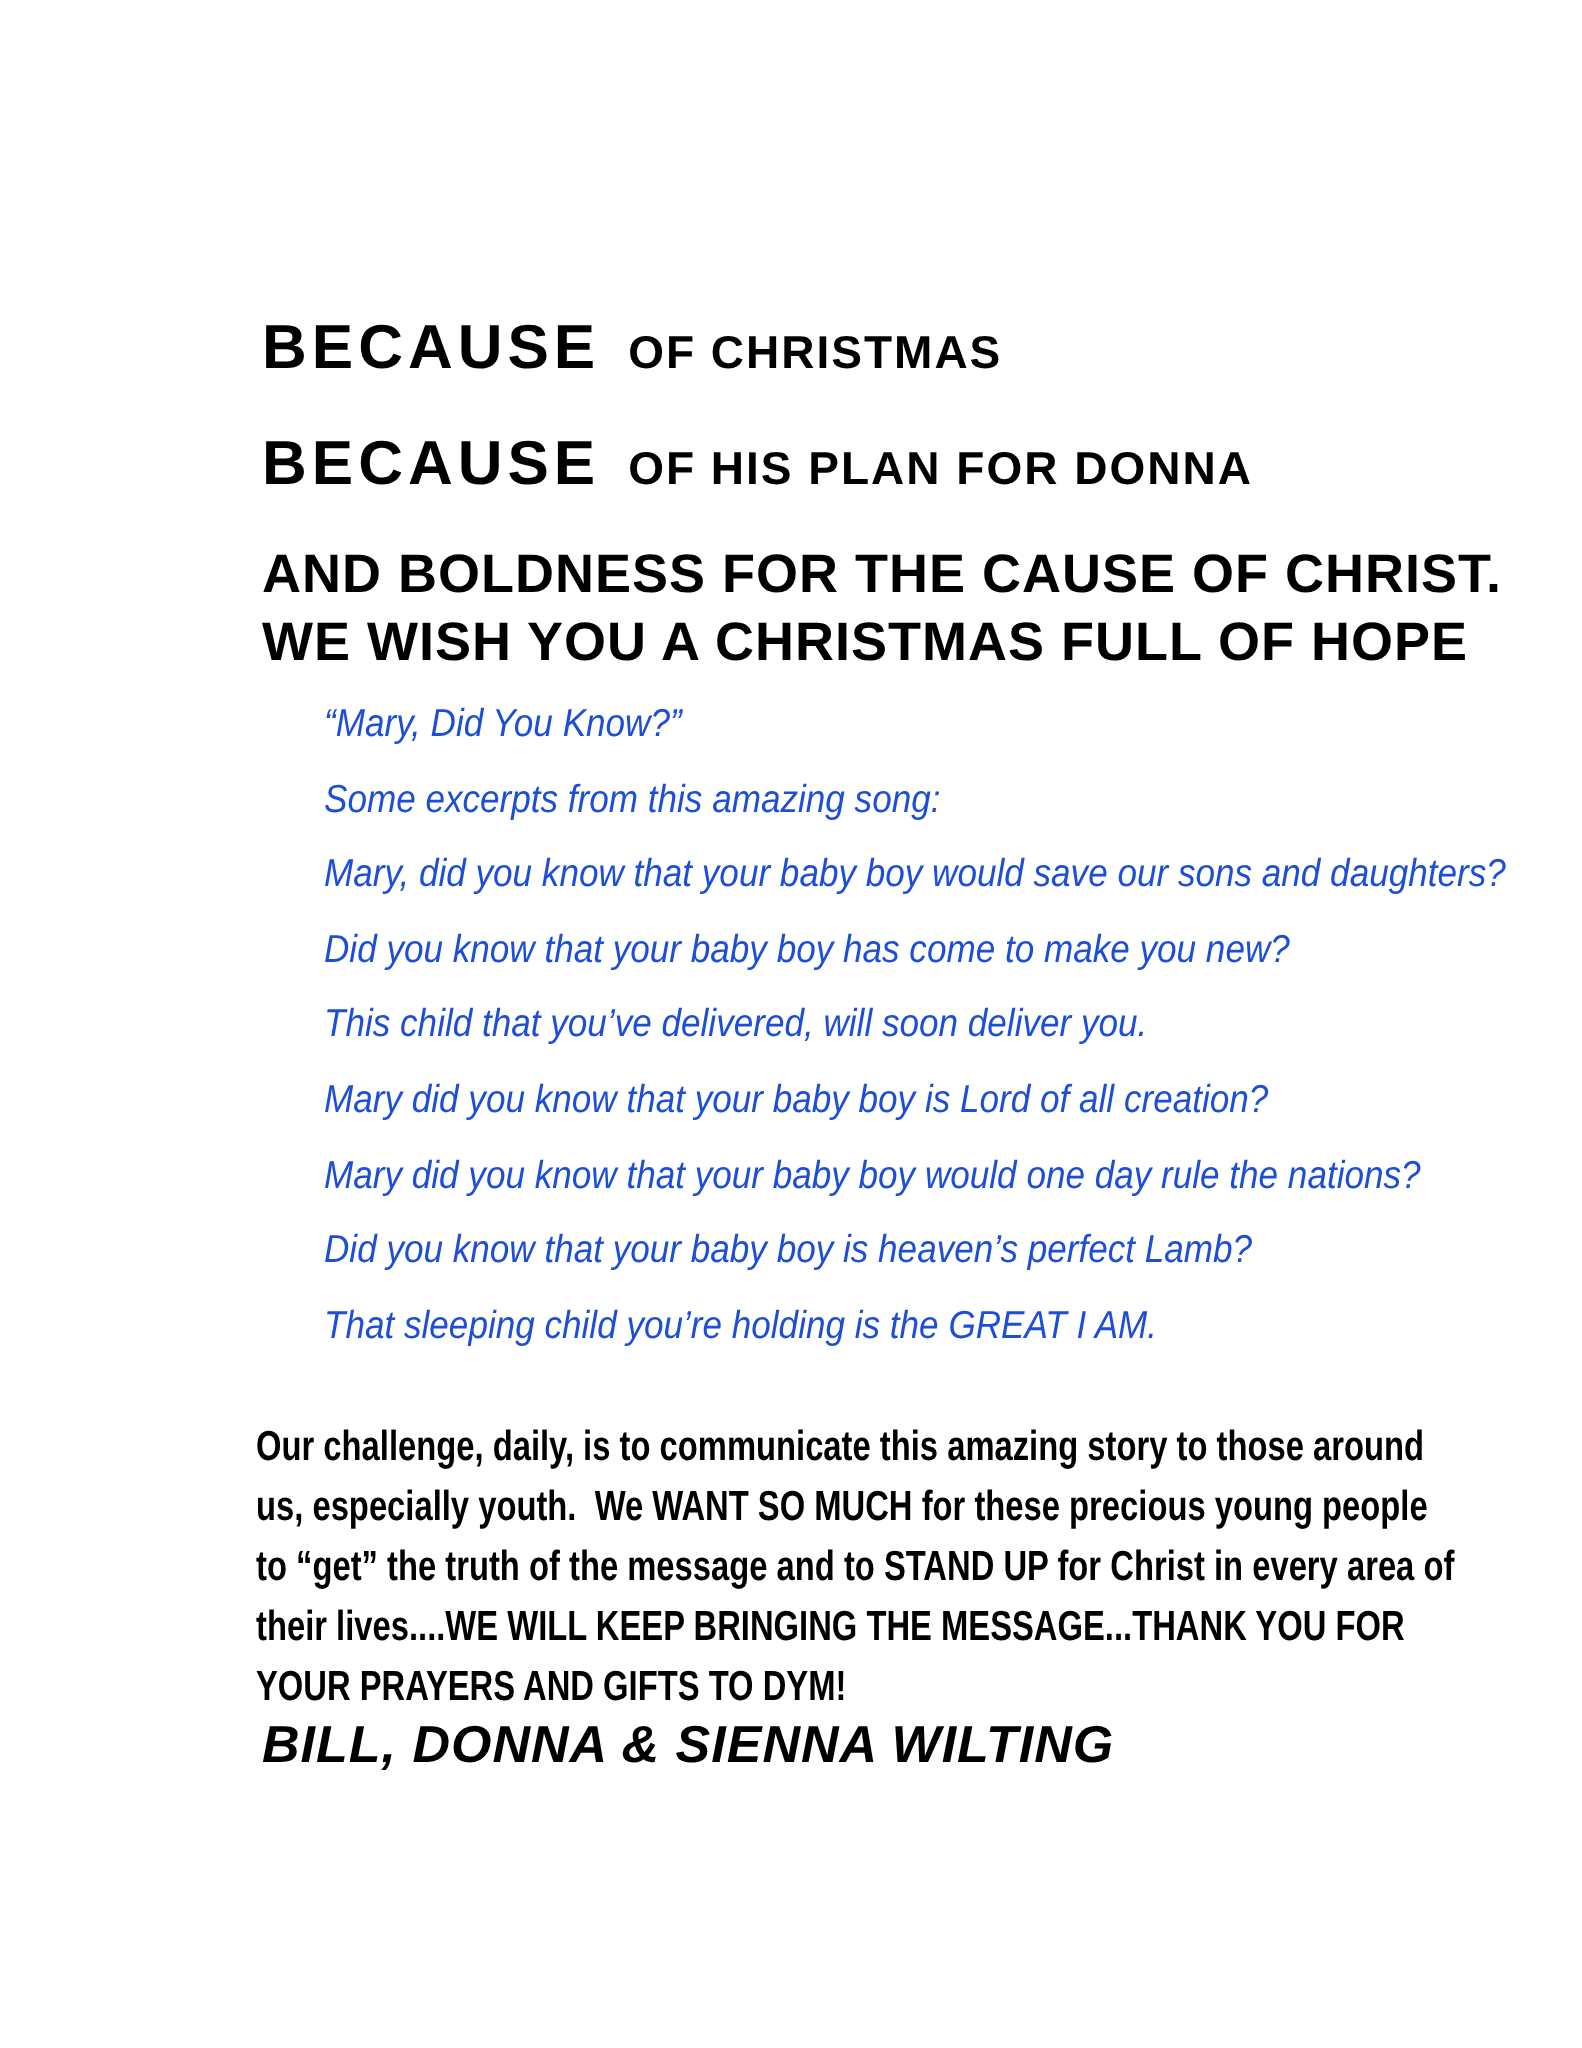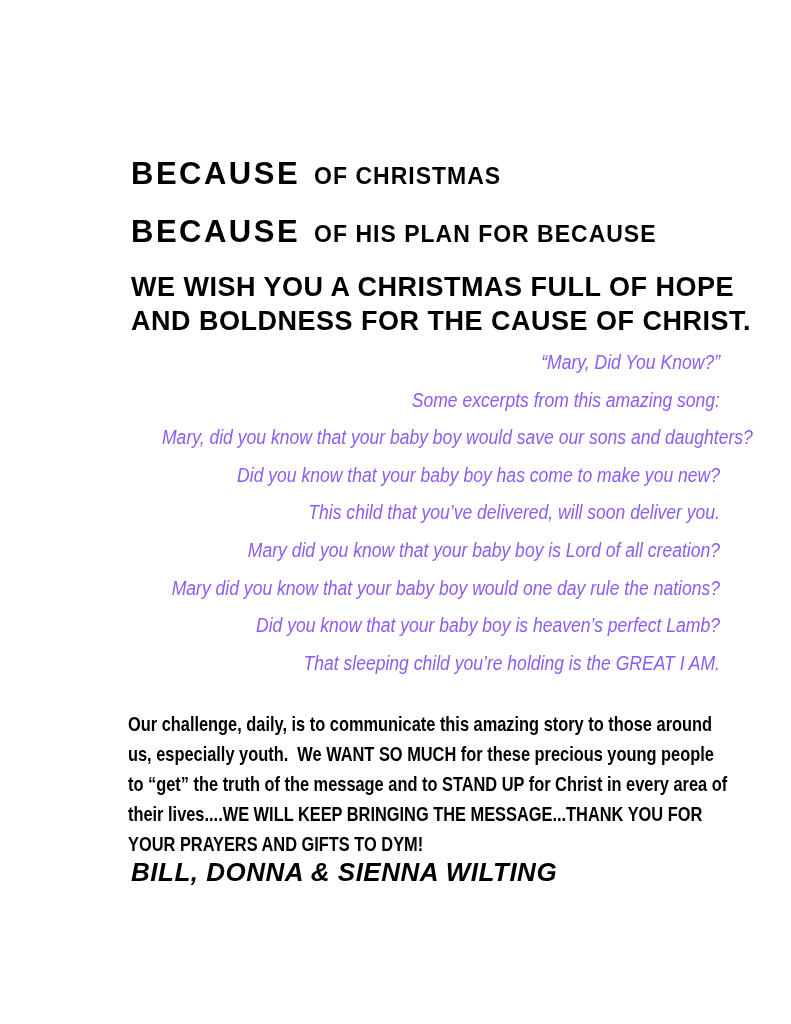--- a/index.html
+++ b/index.html
@@ -47,25 +47,25 @@
     line-height: 34px;
     letter-spacing: 0.5px;
     white-space: nowrap;
   }
   
   .song-block {
     position: absolute;
     left: 100px;
     top: 344px;
     width: 620px;
-    text-align: right;
+    text-align: left;
     font-style: italic;
     font-size: 19.5px;
     line-height: 37.6px;
-    color: #8b5cf6;
+    color: #1d4ed8;
   }
   .song-line {
     white-space: nowrap;
     transform: scaleX(0.9);
     transform-origin: 50% 50%;
   }
   
   .closing-paragraph {
     position: absolute;
     left: 97px;
@@ -97,26 +97,26 @@
 </head>
 <body>
 
 <div class="page">
 
   <div class="display-heading" id="heading-1">
     <span class="big">BECAUSE</span><span class="small">OF CHRISTMAS</span>
   </div>
 
   <div class="display-heading" id="heading-2">
-    <span class="big">BECAUSE</span><span class="small">OF HIS PLAN FOR BECAUSE</span>
+    <span class="big">BECAUSE</span><span class="small">OF HIS PLAN FOR DONNA</span>
   </div>
 
   <div class="wish-heading">
+    <div>AND BOLDNESS FOR THE CAUSE OF CHRIST.</div>
     <div>WE WISH YOU A CHRISTMAS FULL OF HOPE</div>
-    <div>AND BOLDNESS FOR THE CAUSE OF CHRIST.</div>
   </div>
 
   <div class="song-block">
     <div class="song-line">“Mary, Did You Know?”</div>
     <div class="song-line">Some excerpts from this amazing song:</div>
     <div class="song-line">Mary, did you know that your baby boy would save our sons and daughters?</div>
     <div class="song-line">Did you know that your baby boy has come to make you new?</div>
     <div class="song-line">This child that you’ve delivered, will soon deliver you.</div>
     <div class="song-line">Mary did you know that your baby boy is Lord of all creation?</div>
     <div class="song-line">Mary did you know that your baby boy would one day rule the nations?</div>

